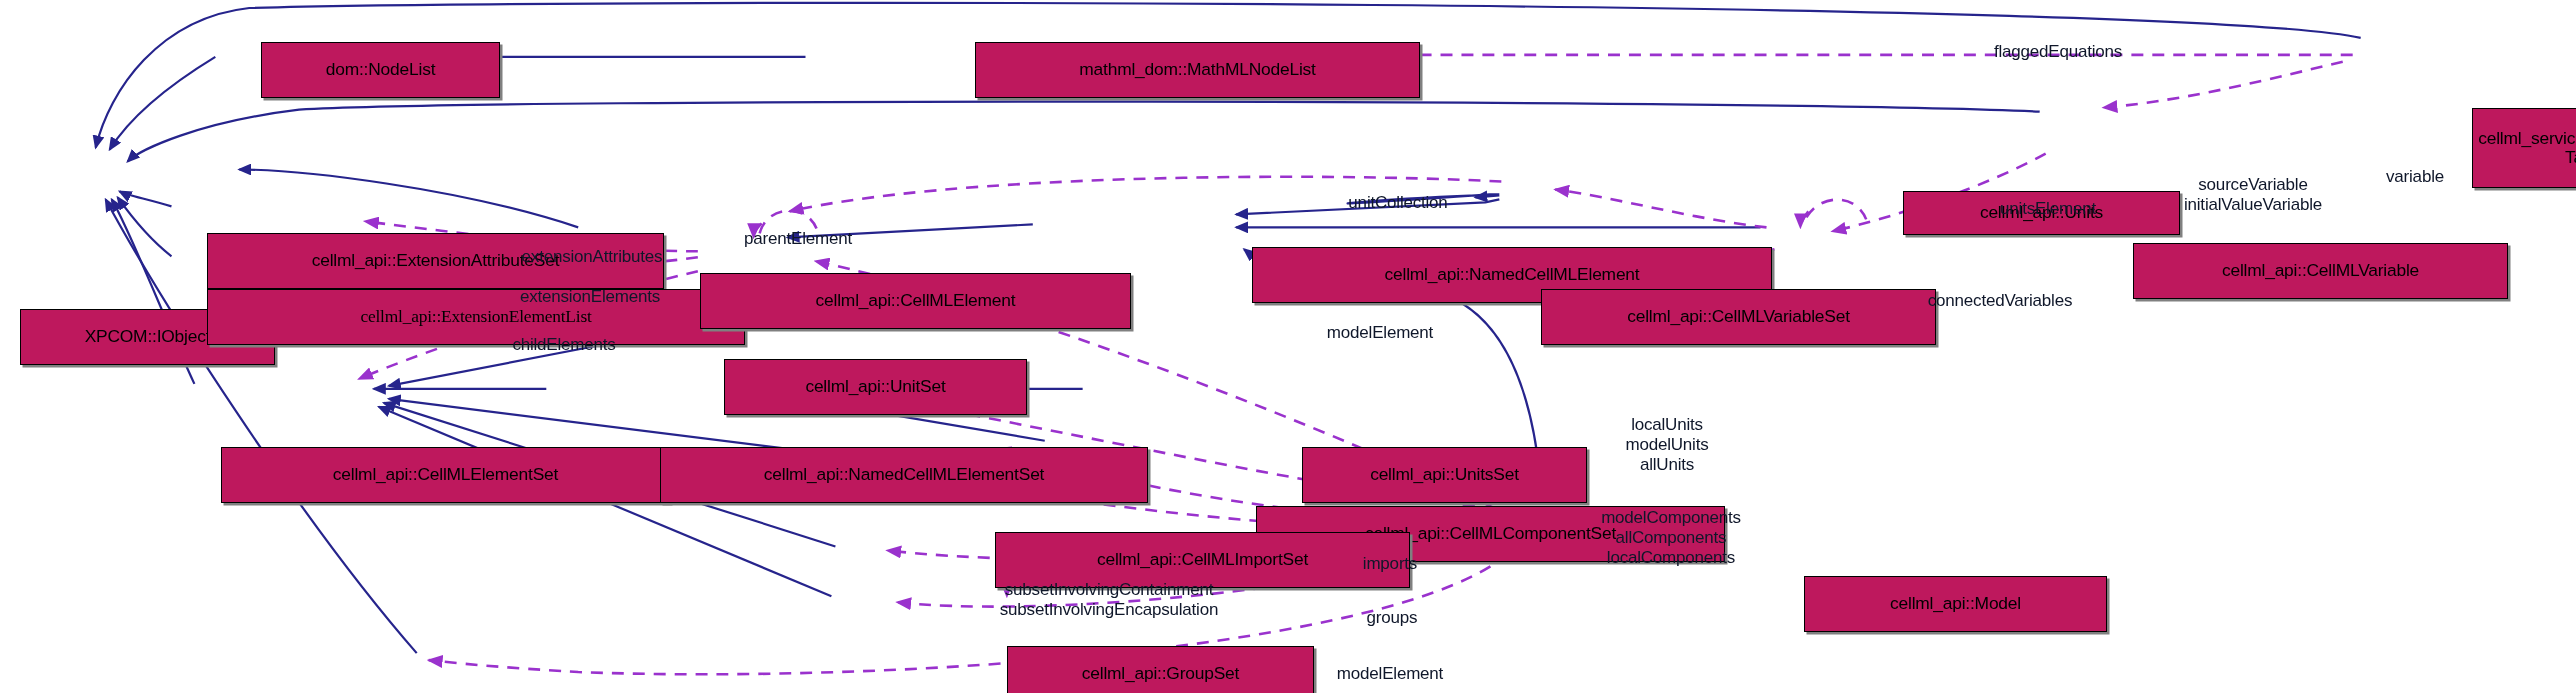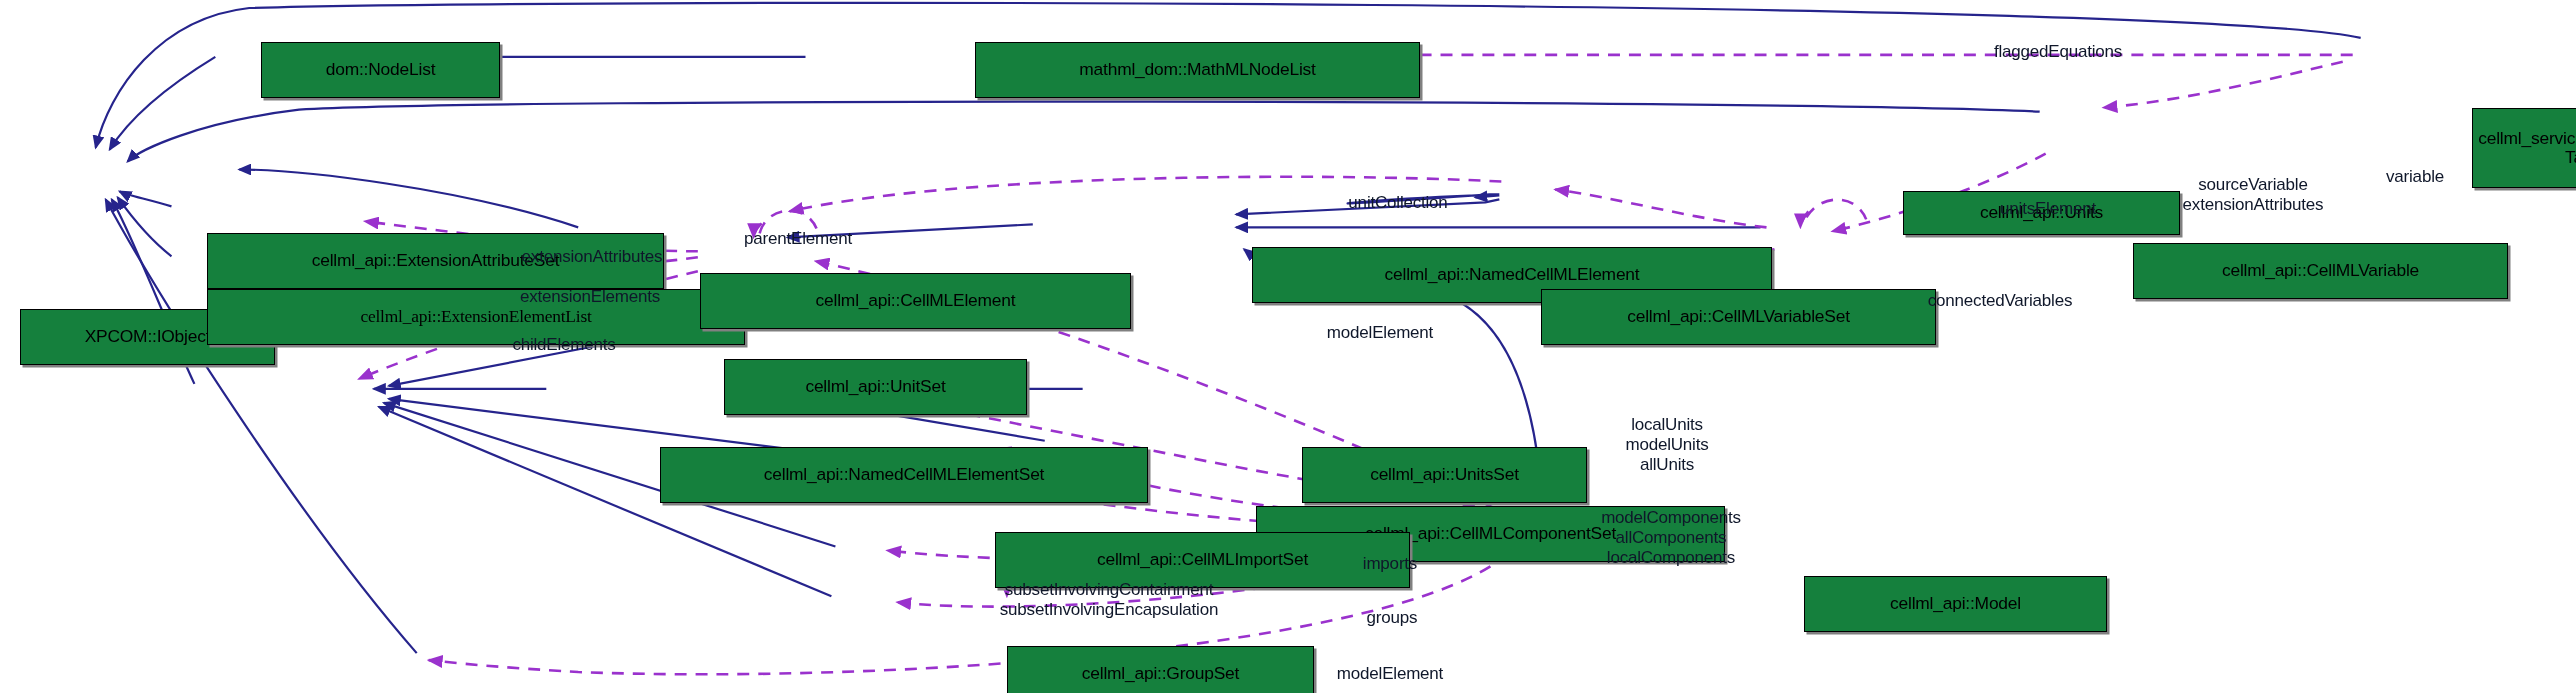--- a/index.html
+++ b/index.html
@@ -34,21 +34,21 @@
     stroke: #9a32cd;
     stroke-width: 2.6;
     stroke-dasharray: 12 9;
   }
   .arrow-inherit { fill: #26248c; stroke: none; }
   .arrow-usage   { fill: #9a32cd; stroke: none; }
 
   .node {
     position: absolute;
     box-sizing: border-box;
-    background: #15803d;
+    background: #be185d;
     border: 1.6px solid #000000;
     box-shadow: 2.5px 2.5px 0 0 #808080;
     display: flex;
     align-items: center;
     justify-content: center;
     text-align: center;
     font-size: 17.4px;
     line-height: 1.12;
     color: #000000;
     white-space: pre-line;
@@ -173,33 +173,34 @@
   <div class="node" style="left: 207px; top: 289px; width: 538px; height: 56px; font-family: Liberation Serif, serif;">cellml_api::ExtensionElementList</div>
   <div class="node" style="left: 700px; top: 273px; width: 431px; height: 56px;">cellml_api::CellMLElement</div>
   <div class="node" style="left: 724px; top: 359px; width: 303px; height: 56px;">cellml_api::UnitSet</div>
   <div class="node" style="left: 1252px; top: 247px; width: 520px; height: 56px;">cellml_api::NamedCellMLElement</div>
   <div class="node" style="left: 1903px; top: 191px; width: 277px; height: 44px;">cellml_api::Units</div>
   <div class="node" style="left: 2133px; top: 243px; width: 375px; height: 56px;">cellml_api::CellMLVariable</div>
   <div class="node" style="left: 1541px; top: 289px; width: 395px; height: 56px;">cellml_api::CellMLVariableSet</div>
   <div class="node" style="left: 2472px; top: 108px; width: 233px; height: 80px;">cellml_services::Computation
 Target</div>
 
+  <div class="node" style="left: 221px; top: 447px; width: 449px; height: 56px;">cellml_api::CellMLElementSet</div>
   <div class="node" style="left: 660px; top: 447px; width: 488px; height: 56px;">cellml_api::NamedCellMLElementSet</div>
   <div class="node" style="left: 1302px; top: 447px; width: 285px; height: 56px;">cellml_api::UnitsSet</div>
   <div class="node" style="left: 1256px; top: 506px; width: 469px; height: 56px;">cellml_api::CellMLComponentSet</div>
   <div class="node" style="left: 995px; top: 532px; width: 415px; height: 56px;">cellml_api::CellMLImportSet</div>
   <div class="node" style="left: 1007px; top: 646px; width: 307px; height: 56px;">cellml_api::GroupSet</div>
 
   <div class="node" style="left: 1804px; top: 576px; width: 303px; height: 56px;">cellml_api::Model</div>
 
   <div class="edge-label" style="left: 2058px; top: 42px;">flaggedEquations</div>
 
   <div class="edge-label" style="left: 2415px; top: 167px;">variable</div>
   <div class="edge-label" style="left: 2253px; top: 175px;">sourceVariable
-extensionAttributes</div>
+initialValueVariable</div>
   <div class="edge-label" style="left: 2048px; top: 199px;">unitsElement</div>
   <div class="edge-label" style="left: 1398px; top: 193px;">unitCollection</div>
   <div class="edge-label" style="left: 2000px; top: 291px;">connectedVariables</div>
   <div class="edge-label" style="left: 798px; top: 229px;">parentElement</div>
   <div class="edge-label" style="left: 592px; top: 247px;">extensionAttributes</div>
   <div class="edge-label" style="left: 590px; top: 287px;">extensionElements</div>
   <div class="edge-label" style="left: 564px; top: 335px;">childElements</div>
   <div class="edge-label" style="left: 1380px; top: 323px;">modelElement</div>
   <div class="edge-label" style="left: 1667px; top: 415px;">localUnits
 modelUnits

